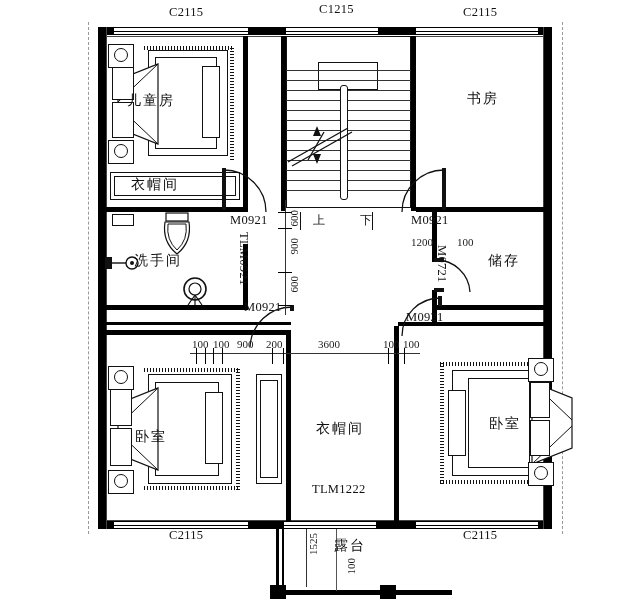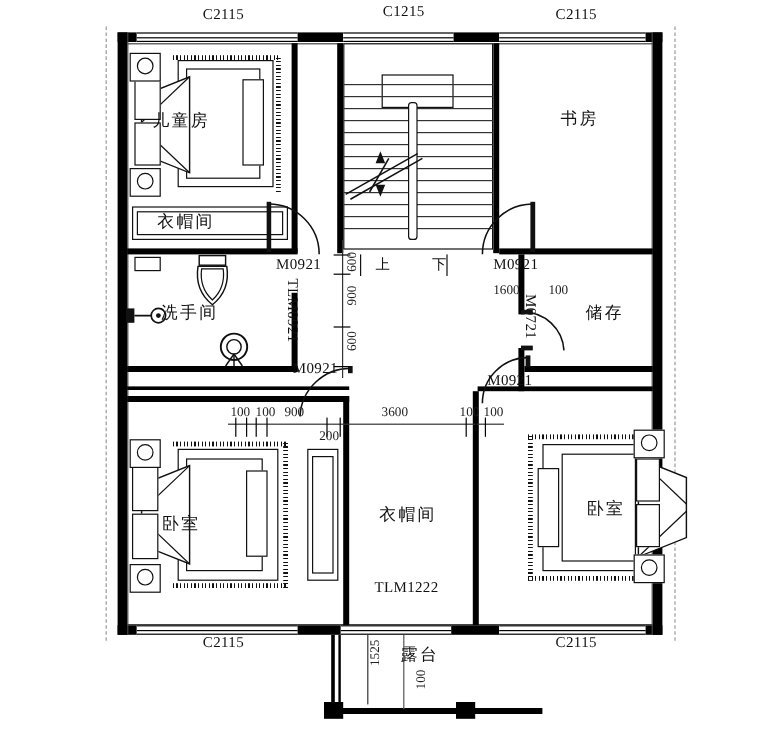--- a/index.html
+++ b/index.html
@@ -284,30 +284,30 @@
   <div class="lbl code vert" style="left:236px;top:232px;">TLM0921</div>
   <div class="lbl code" style="left:244px;top:300px;">M0921</div>
   <div class="lbl code" style="left:411px;top:213px;">M0921</div>
   <div class="lbl code vert" style="left:434px;top:245px;">M0721</div>
   <div class="lbl code" style="left:406px;top:310px;">M0921</div>
   <div class="lbl code" style="left:312px;top:482px;">TLM1222</div>
 
   <div class="lbl dim" style="left:192px;top:338px;">100</div>
   <div class="lbl dim" style="left:213px;top:338px;">100</div>
   <div class="lbl dim" style="left:237px;top:338px;">900</div>
-  <div class="lbl dim" style="left:266px;top:358px;">200</div>
+  <div class="lbl dim" style="left:266px;top:338px;">200</div>
   <div class="lbl dim" style="left:318px;top:338px;">3600</div>
   <div class="lbl dim" style="left:383px;top:338px;">100</div>
   <div class="lbl dim" style="left:403px;top:338px;">100</div>
 
   <div class="lbl dim vert180" style="left:288px;top:210px;">600</div>
   <div class="lbl dim vert180" style="left:288px;top:238px;">900</div>
   <div class="lbl dim vert180" style="left:288px;top:276px;">600</div>
 
-  <div class="lbl dim" style="left:411px;top:236px;">1600</div>
+  <div class="lbl dim" style="left:411px;top:236px;">1200</div>
   <div class="lbl dim" style="left:457px;top:236px;">100</div>
   <div class="lbl dim vert180" style="left:307px;top:533px;">1525</div>
   <div class="lbl dim vert180" style="left:345px;top:558px;">100</div>
 
   <div class="lbl arrowtxt" style="left:313px;top:212px;">上</div>
   <div class="lbl arrowtxt" style="left:360px;top:212px;">下</div>
 
 
 </div>
 

